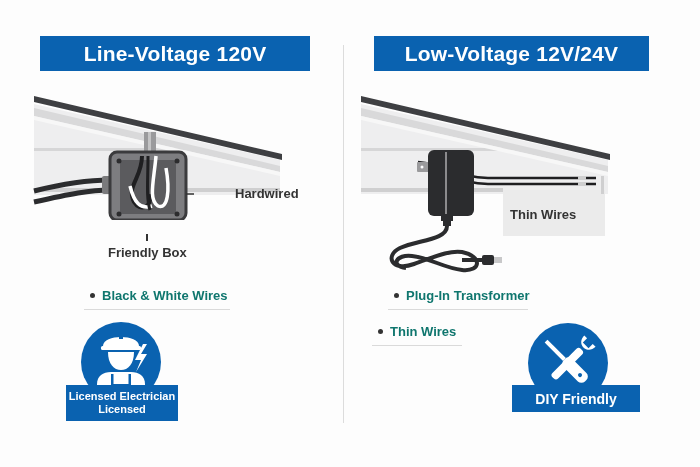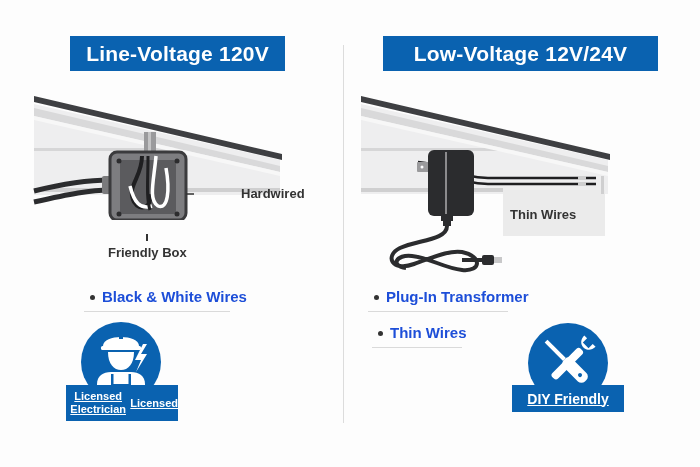--- a/index.html
+++ b/index.html
@@ -4,34 +4,34 @@
 <style>
   html, body { margin:0; padding:0; }
   body { width:700px; height:467px; background:#fdfdfd; position:relative; overflow:hidden;
          font-family:"Liberation Sans", "DejaVu Sans", sans-serif; color:#2b2b2b; }
   .abs { position:absolute; }
   .title-banner { position:absolute; top:36px; height:35px; background:#0a62b0; color:#fff;
                   font-weight:bold; font-size:21px; display:flex; align-items:center; justify-content:center;
                   letter-spacing:0.2px; }
   .divider { position:absolute; left:343px; top:45px; width:1px; height:378px; background:#dcdcdc; }
   .label { position:absolute; font-size:13px; font-weight:bold; color:#333; white-space:nowrap; }
-  .bullet { position:absolute; font-size:15px; font-weight:bold; color:#1d4ed8; white-space:nowrap;
+  .bullet { position:absolute; font-size:13px; font-weight:bold; color:#0f766e; white-space:nowrap;
             padding:0 4px 6px 6px; border-bottom:1.5px solid #dadada; }
   .bullet .dot { display:inline-block; width:5px; height:5px; border-radius:50%; background:#333;
                  margin-right:7px; vertical-align:middle; position:relative; top:-1px; }
   .badge-box { position:absolute; background:#0a62b0; color:#fff; font-weight:bold; text-align:center;
-               display:flex; align-items:center; justify-content:center;text-decoration:underline; }
+               display:flex; flex-direction:column; align-items:center; justify-content:center; }
 </style>
 </head>
 <body>
 
 <div class="divider"></div>
 
 <div>
-  <div class="title-banner" style="left:70px; width:215px;">
+  <div class="title-banner" style="left:40px; width:270px;">
     <span>Line-Voltage 120V</span>
   </div>
 
   <svg class="abs" style="left:30px; top:90px;" width="260" height="130" viewBox="0 0 260 130">
 
     <polygon points="4,14 250,70 250,105 4,105" fill="#eeeeef"></polygon>
     <rect x="4" y="58" width="150" height="3" fill="#d6d6d7"></rect>
     <rect x="4" y="98" width="246" height="4" fill="#cfcfd0"></rect>
 
     <polygon points="4,18 250,76 250,82 4,26" fill="#d9d9da"></polygon>
@@ -53,21 +53,21 @@
 
     <path d="M112,66 C112,88 96,96 104,112 C110,122 122,118 120,104" stroke="#1f1f21" stroke-width="4" fill="none"></path>
     <path d="M100,96 C104,112 110,120 122,116" stroke="#ffffff" stroke-width="3.5" fill="none"></path>
     <path d="M126,66 C124,90 118,110 128,116 C138,120 140,100 136,78" stroke="#ffffff" stroke-width="3.5" fill="none"></path>
     <path d="M118,66 C118,90 116,108 120,120" stroke="#1f1f21" stroke-width="3" fill="none"></path>
     <circle cx="89" cy="124" r="2.5" fill="#2c2c2e"></circle>
     <circle cx="147" cy="124" r="2.5" fill="#2c2c2e"></circle>
 
     <line x1="156" y1="104" x2="164" y2="104" stroke="#333" stroke-width="1.5"></line>
   </svg>
-  <div class="label" style="left:205px; top:186px;padding-left:36px;">Hardwired</div>
+  <div class="label" style="left:199px; top:186px;padding-left:36px;">Hardwired</div>
 
   <div class="abs" style="left:146px; top:234px; width:1.5px; height:7px; background:#333;"></div>
   <div class="label" style="left:108px; top:245px;">Friendly Box</div>
 
   <div class="bullet" style="left:84px; top:288px; width:136px;">
     <span class="dot"></span><span>Black &amp; White Wires</span>
   </div>
 
   <svg class="abs" style="left:81px; top:322px;" width="80" height="80" viewBox="0 0 80 80">
     <circle cx="40" cy="40" r="40" fill="#0a62b0"></circle>
@@ -85,21 +85,21 @@
 
     <polygon points="62,22 54,38 60,38 55,50 66,32 60,32 66,22" fill="#fff"></polygon>
   </svg>
   <div class="badge-box" style="left:66px; top:385px; width:112px; height:36px; font-size:11px; line-height:13px;">
     <span>Licensed Electrician</span>
     <span>Licensed</span>
   </div>
 </div>
 
 <div>
-  <div class="title-banner" style="left:383px; width:275px;">
+  <div class="title-banner" style="left:374px; width:275px;">
     <span>Low-Voltage 12V/24V</span>
   </div>
 
   <svg class="abs" style="left:358px; top:90px;" width="260" height="190" viewBox="0 0 260 190">
     <polygon points="3,14 250,70 250,104 3,104" fill="#eeeeef"></polygon>
     <rect x="3" y="58" width="150" height="3" fill="#d6d6d7"></rect>
     <rect x="3" y="98" width="142" height="4" fill="#cfcfd0"></rect>
     <polygon points="3,18 250,76 250,82 3,26" fill="#d9d9da"></polygon>
     <polygon points="3,26 250,82 250,86 3,30" fill="#f7f7f7"></polygon>
     <polygon points="3,6 252,64 252,70 3,12" fill="#3e3f42"></polygon>
@@ -121,37 +121,37 @@
     <rect x="83" y="126" width="12" height="5" fill="#2b2c2e"></rect>
     <rect x="85" y="131" width="8" height="5" fill="#2b2c2e"></rect>
 
     <path d="M89,136 C89,150 60,150 42,158 C26,166 34,182 56,174 C74,168 90,160 104,162 C124,166 124,182 104,180 C86,178 72,168 54,166 C38,164 32,176 48,178" stroke="#2b2c2e" stroke-width="4" fill="none"></path>
     <path d="M104,170 L130,170" stroke="#2b2c2e" stroke-width="4"></path>
     <rect x="124" y="165" width="12" height="10" rx="2" fill="#2b2c2e"></rect>
     <rect x="136" y="167" width="8" height="6" fill="#c8c8c9"></rect>
   </svg>
   <div class="label" style="left:510px; top:207px;">Thin Wires</div>
 
-  <div class="bullet" style="left:368px; top:288px; width:130px;">
+  <div class="bullet" style="left:388px; top:288px; width:130px;">
     <span class="dot"></span><span>Plug-In Transformer</span>
   </div>
   <div class="bullet" style="left:372px; top:324px; width:80px;">
     <span class="dot"></span><span>Thin Wires</span>
   </div>
 
   <svg class="abs" style="left:527px; top:322px;" width="82" height="82" viewBox="0 0 82 82">
     <circle cx="41" cy="41" r="40" fill="#0a62b0"></circle>
 
     <g transform="rotate(45 41 41)">
       <rect x="37" y="22" width="8" height="40" rx="3" fill="#fff"></rect>
       <path d="M33,10 C33,22 49,22 49,10 L45,10 L45,16 L37,16 L37,10 Z" fill="#fff"></path>
     </g>
 
     <g transform="rotate(-45 41 41)">
       <rect x="39" y="10" width="4" height="26" fill="#fff"></rect>
       <rect x="35" y="36" width="12" height="30" rx="5" fill="#fff"></rect>
       <circle cx="41" cy="58" r="2" fill="#0a62b0"></circle>
     </g>
   </svg>
-  <div class="badge-box" style="left:512px; top:385px; width:112px; height:27px; font-size:14px;">
+  <div class="badge-box" style="left:512px; top:385px; width:128px; height:27px; font-size:14px;">
     <span>DIY Friendly</span>
   </div>
 </div>
 
 </body></html>

